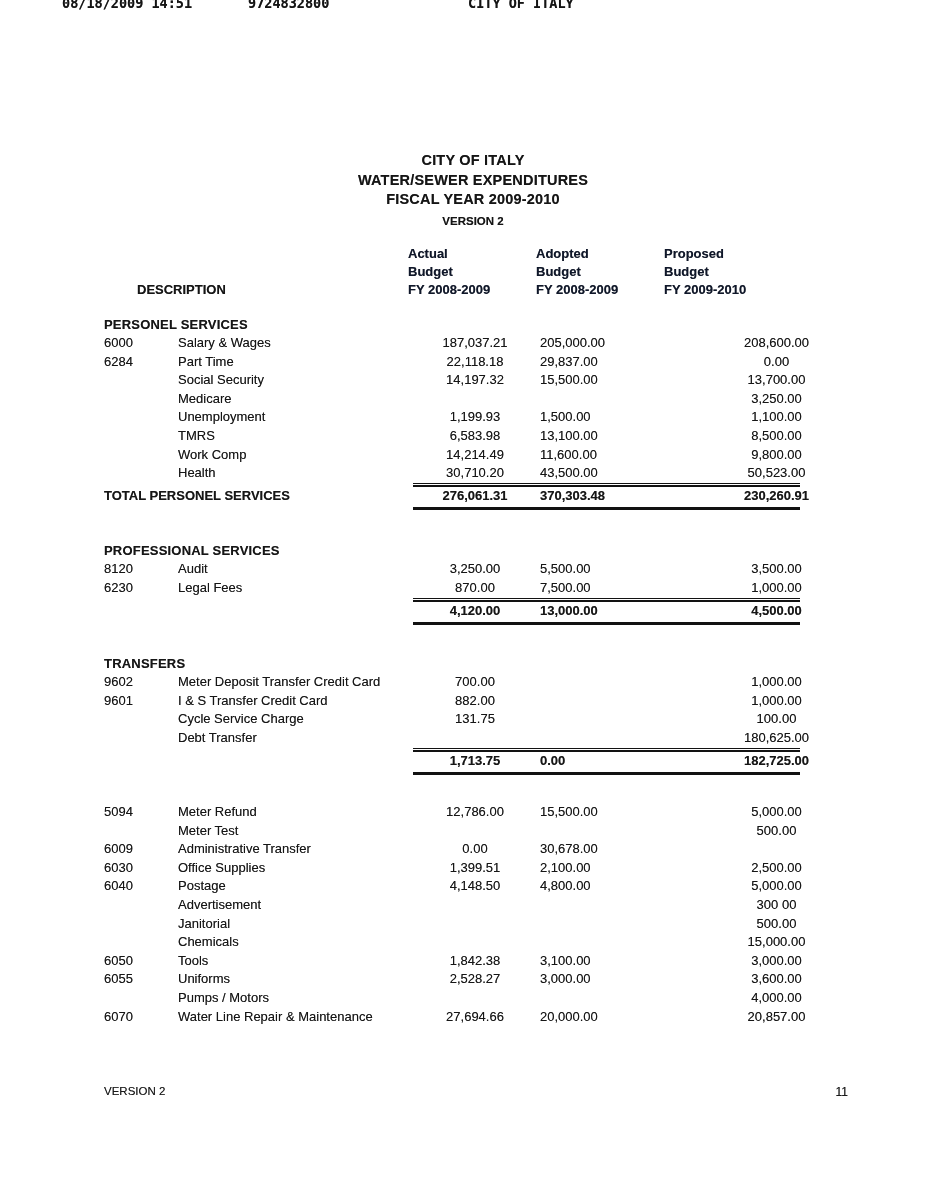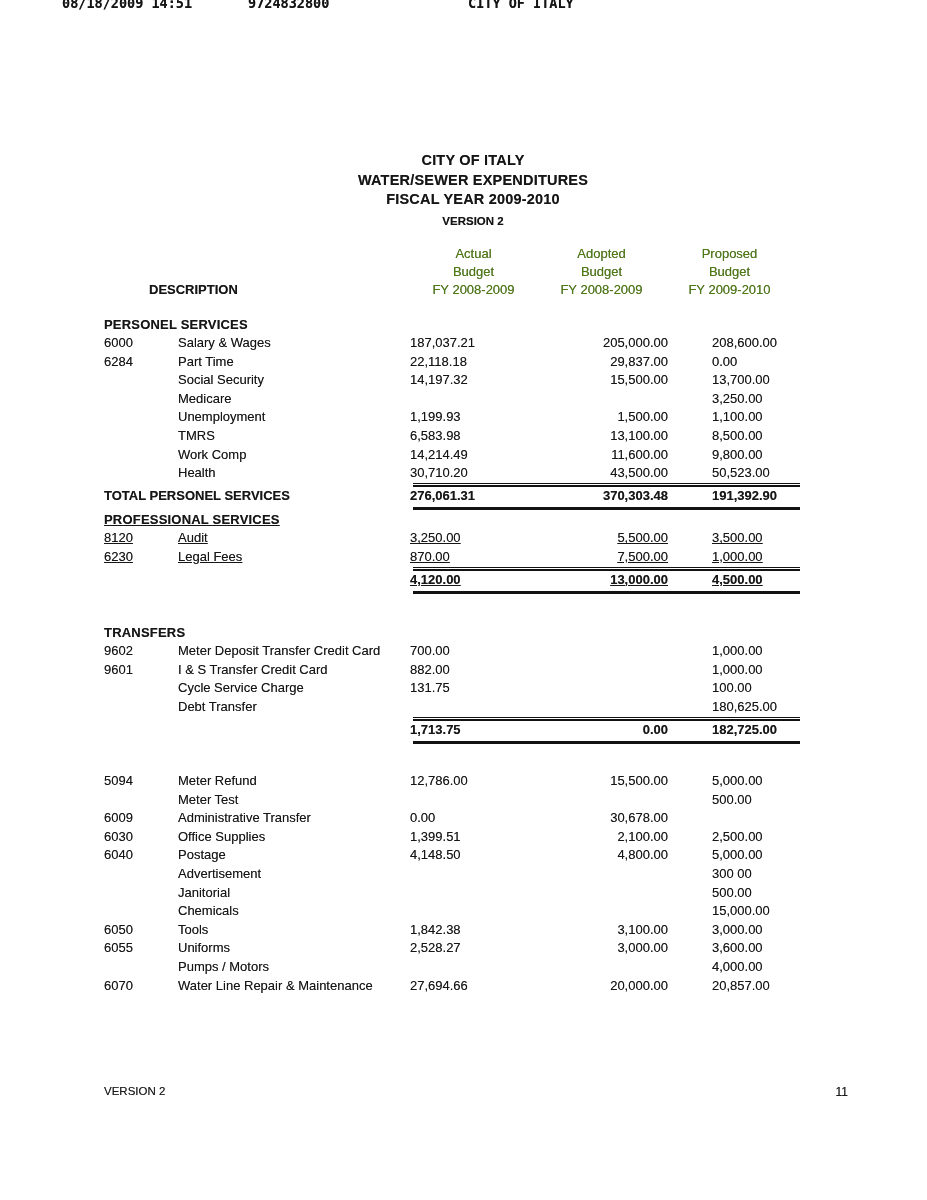--- a/index.html
+++ b/index.html
@@ -30,43 +30,43 @@
   .title-block {
     position: absolute; top: 151px; left: 273px; width: 400px;
     text-align: center; font-weight: bold; color: #151515;
   }
   .title-line { font-size: 14.5px; line-height: 19.5px; letter-spacing: 0.2px; }
   .title-version { font-size: 11.5px; line-height: 14px; margin-top: 4px; }
 
   
   .col-head {
     position: absolute; top: 245px; width: 131px;
-    text-align: center; font-weight: normal; font-size: 13px; line-height: 18px;
-    color: #4d7c0f; white-space: nowrap;
+    text-align: left; font-weight: bold; font-size: 13px; line-height: 18px;
+    color: #0f172a; white-space: nowrap;
   }
   .col-head-1 { left: 408px; }
   .col-head-2 { left: 536px; }
   .col-head-3 { left: 664px; }
   .desc-head {
-    position: absolute; top: 281px; left: 149px;
+    position: absolute; top: 281px; left: 137px;
     font-weight: bold; font-size: 13px; line-height: 18px; color: #151515;
   }
 
   
   .budget-table {
     position: absolute; top: 315px; left: 104px; width: 693px;
     font-size: 13px; color: #161616;
   }
   .sec-h { font-weight: bold; height: 19px; line-height: 19px; letter-spacing: 0.2px; }
   .row { display: flex; height: 18.6px; line-height: 18.6px; }
   .c-code { width: 58px; flex: none; }
   .c-desc { width: 232px; margin-left: 16px; flex: none; white-space: nowrap; }
-  .c-n1 { width: 130px; text-align: left; flex: none; }
-  .c-n2 { width: 128px; text-align: right; flex: none; }
-  .c-n3 { width: 129px; text-align: left; flex: none; padding-left: 44px; }
+  .c-n1 { width: 130px; text-align: center; flex: none; }
+  .c-n2 { width: 128px; text-align: left; flex: none; }
+  .c-n3 { width: 129px; text-align: center; flex: none; padding-left: 44px; }
   .row.total-row { font-weight: bold; }
   .c-label { width: 306px; flex: none; font-weight: bold; white-space: nowrap; }
   .rule-above {
     margin-left: 309px; width: 387px; height: 4px;
     border-top: 1px solid #121212; border-bottom: 2px solid #121212;
     box-sizing: border-box;
   }
   .rule-below {
     margin-left: 309px; width: 387px; height: 3px;
     background: #121212; margin-top: 2px;
@@ -173,25 +173,25 @@
         <div class="c-desc">Health</div>
         <div class="c-n1">30,710.20</div>
         <div class="c-n2">43,500.00</div>
         <div class="c-n3">50,523.00</div>
       </div>
       <div class="rule-above"></div>
       <div class="row total-row">
         <div class="c-label">TOTAL PERSONEL SERVICES</div>
         <div class="c-n1">276,061.31</div>
         <div class="c-n2">370,303.48</div>
-        <div class="c-n3">191,392.90</div>
+        <div class="c-n3">230,260.91</div>
       </div>
       <div class="rule-below"></div>
     </div>
-    <div class="section" style=" text-decoration: underline;">
+    <div class="section" style="margin-top: 31px;">
       <div class="sec-h">PROFESSIONAL SERVICES</div>
       <div class="row">
         <div class="c-code">8120</div>
         <div class="c-desc">Audit</div>
         <div class="c-n1">3,250.00</div>
         <div class="c-n2">5,500.00</div>
         <div class="c-n3">3,500.00</div>
       </div>
       <div class="row">
         <div class="c-code">6230</div>

